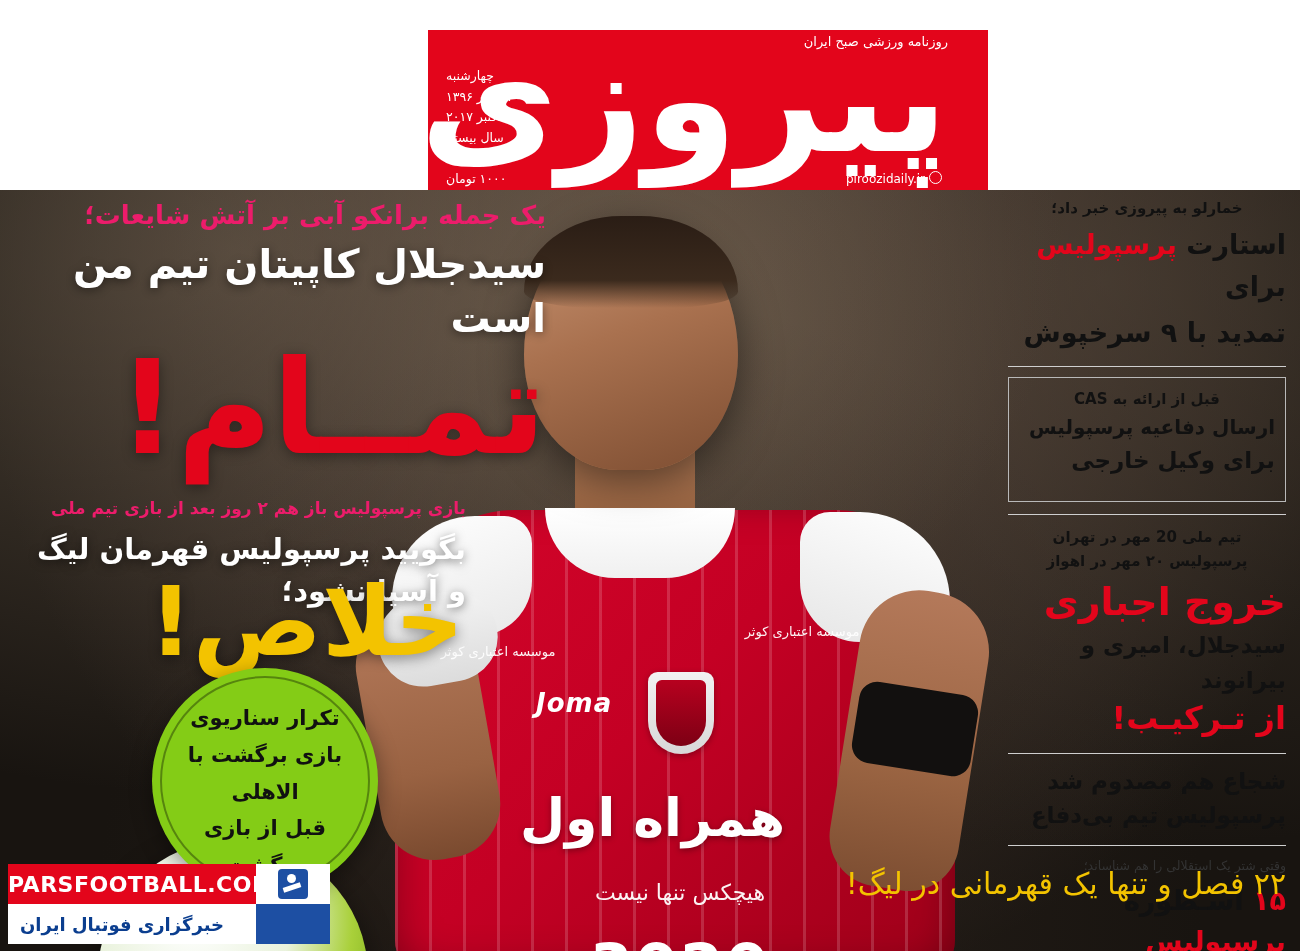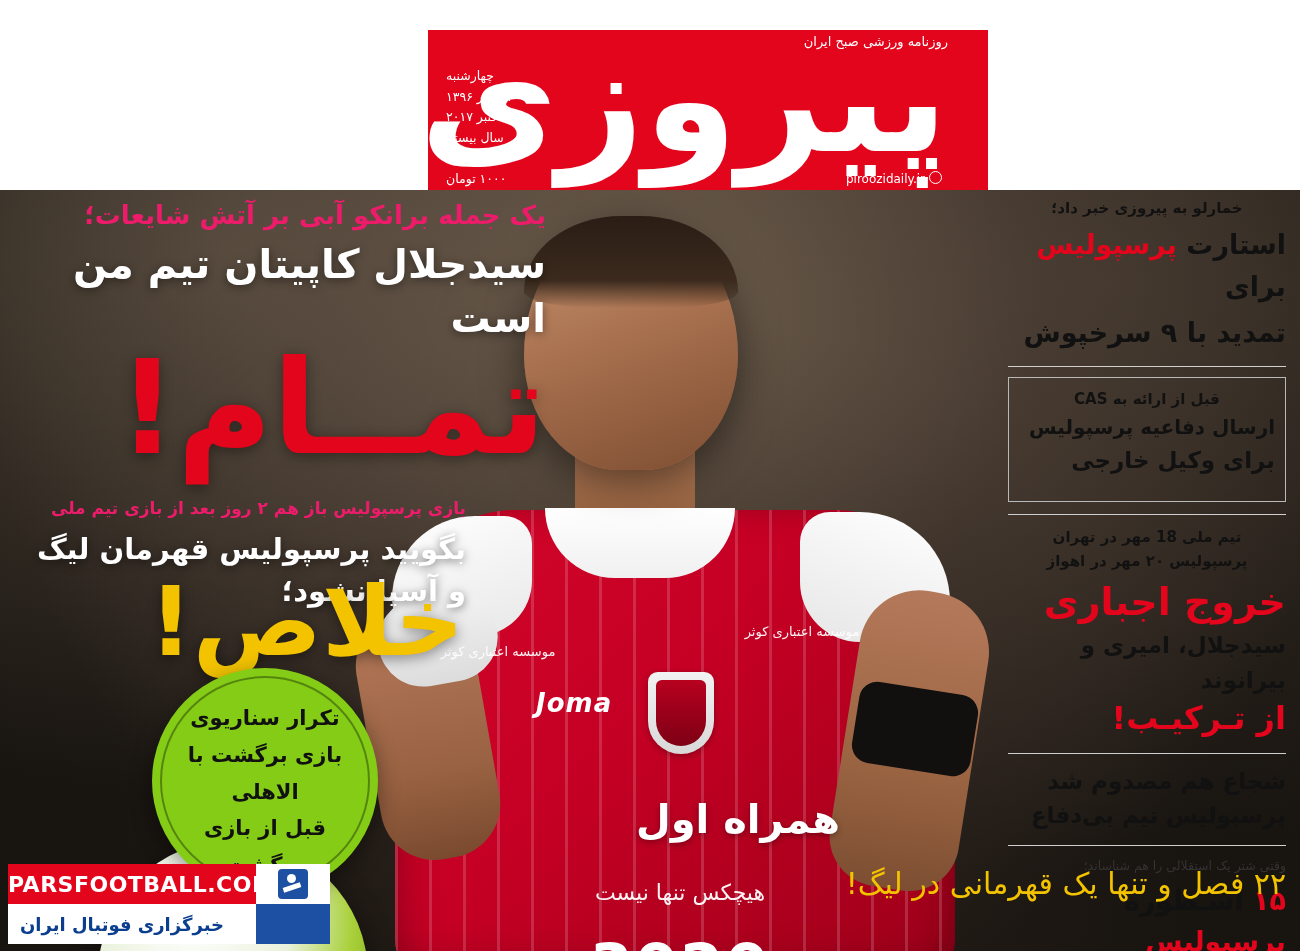--- a/index.html
+++ b/index.html
@@ -41,21 +41,21 @@
     background:linear-gradient(180deg,#b4795a 0%,#9a6442 60%,#7d4e32 100%);}
   .pl-armband{position:absolute;left:855px;top:498px;width:120px;height:82px;border-radius:18px;transform:rotate(9deg);background:#12100f;}
   .pl-arm-l{position:absolute;left:368px;top:420px;width:120px;height:250px;border-radius:54px;transform:rotate(-10deg);
     background:linear-gradient(180deg,#b4795a 0%,#996242 65%,#7a4a2f 100%);}
   .pl-sleeve-l{position:absolute;left:378px;top:404px;width:120px;height:90px;border-radius:50px;transform:rotate(-10deg);background:linear-gradient(180deg,#f4f4f4,#dcdcdc);}
   .crest{position:absolute;left:648px;top:482px;width:66px;height:82px;border-radius:10px 10px 34px 34px;background:linear-gradient(180deg,#f2f2f2,#d8d8d8);box-shadow:0 2px 6px rgba(0,0,0,.3);}
   .crest .inner{position:absolute;left:8px;top:8px;right:8px;bottom:8px;border-radius:6px 6px 26px 26px;background:linear-gradient(180deg,#b7011f,#7d0014);}
   .jma{position:absolute;left:536px;top:498px;color:#ffffff;font-size:26px;font-weight:bold;font-style:italic;letter-spacing:1px;}
   .sponsor-top{position:absolute;left:742px;top:432px;width:120px;height:72px;color:#ffffff;font-size:13px;line-height:1.5;text-align:center;opacity:.95;}
   .sponsor-left{position:absolute;left:438px;top:452px;width:120px;height:80px;color:#ffffff;font-size:13px;line-height:1.5;text-align:center;opacity:.95;}
-  .chest-text{position:absolute;left:520px;top:598px;width:320px;text-align:right;color:#ffffff;font-size:40px;font-weight:bold;letter-spacing:2px;text-shadow:0 2px 6px rgba(0,0,0,.35);margin-top:8px;}
+  .chest-text{position:absolute;left:520px;top:598px;width:320px;text-align:left;color:#ffffff;font-size:52px;font-weight:bold;letter-spacing:2px;text-shadow:0 2px 6px rgba(0,0,0,.35);}
   .chest-sub{position:absolute;left:520px;top:690px;width:320px;text-align:center;color:#ffffff;font-size:22px;opacity:.95;}
   .chest-num{position:absolute;left:540px;top:740px;width:280px;text-align:center;color:#ffffff;font-size:62px;font-weight:bold;letter-spacing:2px;}
   .ball{position:absolute;left:98px;top:650px;width:270px;height:270px;border-radius:50%;
     background:radial-gradient(circle at 35% 30%, #ffffff 0%, #e9f2dc 38%, #a9d03a 62%, #6fa414 85%, #3f6b0a 100%);
     box-shadow:0 10px 30px rgba(0,0,0,.45);}
 
   
   .left-col{position:absolute;left:26px;top:198px;width:520px;text-align:right;direction:rtl;}
   .kicker-pink{color:#ec1c6b;font-size:26px;font-weight:bold;line-height:1.35;}
   .lead-white{color:#ffffff;font-size:40px;font-weight:bold;line-height:1.35;margin-top:4px;text-shadow:0 2px 10px rgba(0,0,0,.45);}
@@ -178,21 +178,21 @@
 
     <div class="rc-box">
       <div class="rc-small">قبل از ارائه به CAS</div>
       <div class="rc-mid red">ارسال دفاعیه پرسپولیس</div>
       <div class="rc-dark">برای وکیل خارجی</div>
     </div>
 
     <div class="rc-sep"></div>
 
     <div>
-      <div class="rc-small">تیم ملی 18 مهر در تهران</div>
+      <div class="rc-small">تیم ملی 20 مهر در تهران</div>
       <div class="rc-small">پرسپولیس ۲۰ مهر در اهواز</div>
       <div class="rc-huge">خروج اجباری</div>
       <div class="rc-dark">سیدجلال، امیری و بیرانوند</div>
       <div class="rc-huge2">از تـرکیـب!</div>
     </div>
 
     <div class="rc-sep"></div>
 
     <div>
       <div class="rc-dark">شجاع هم مصدوم شد</div>

